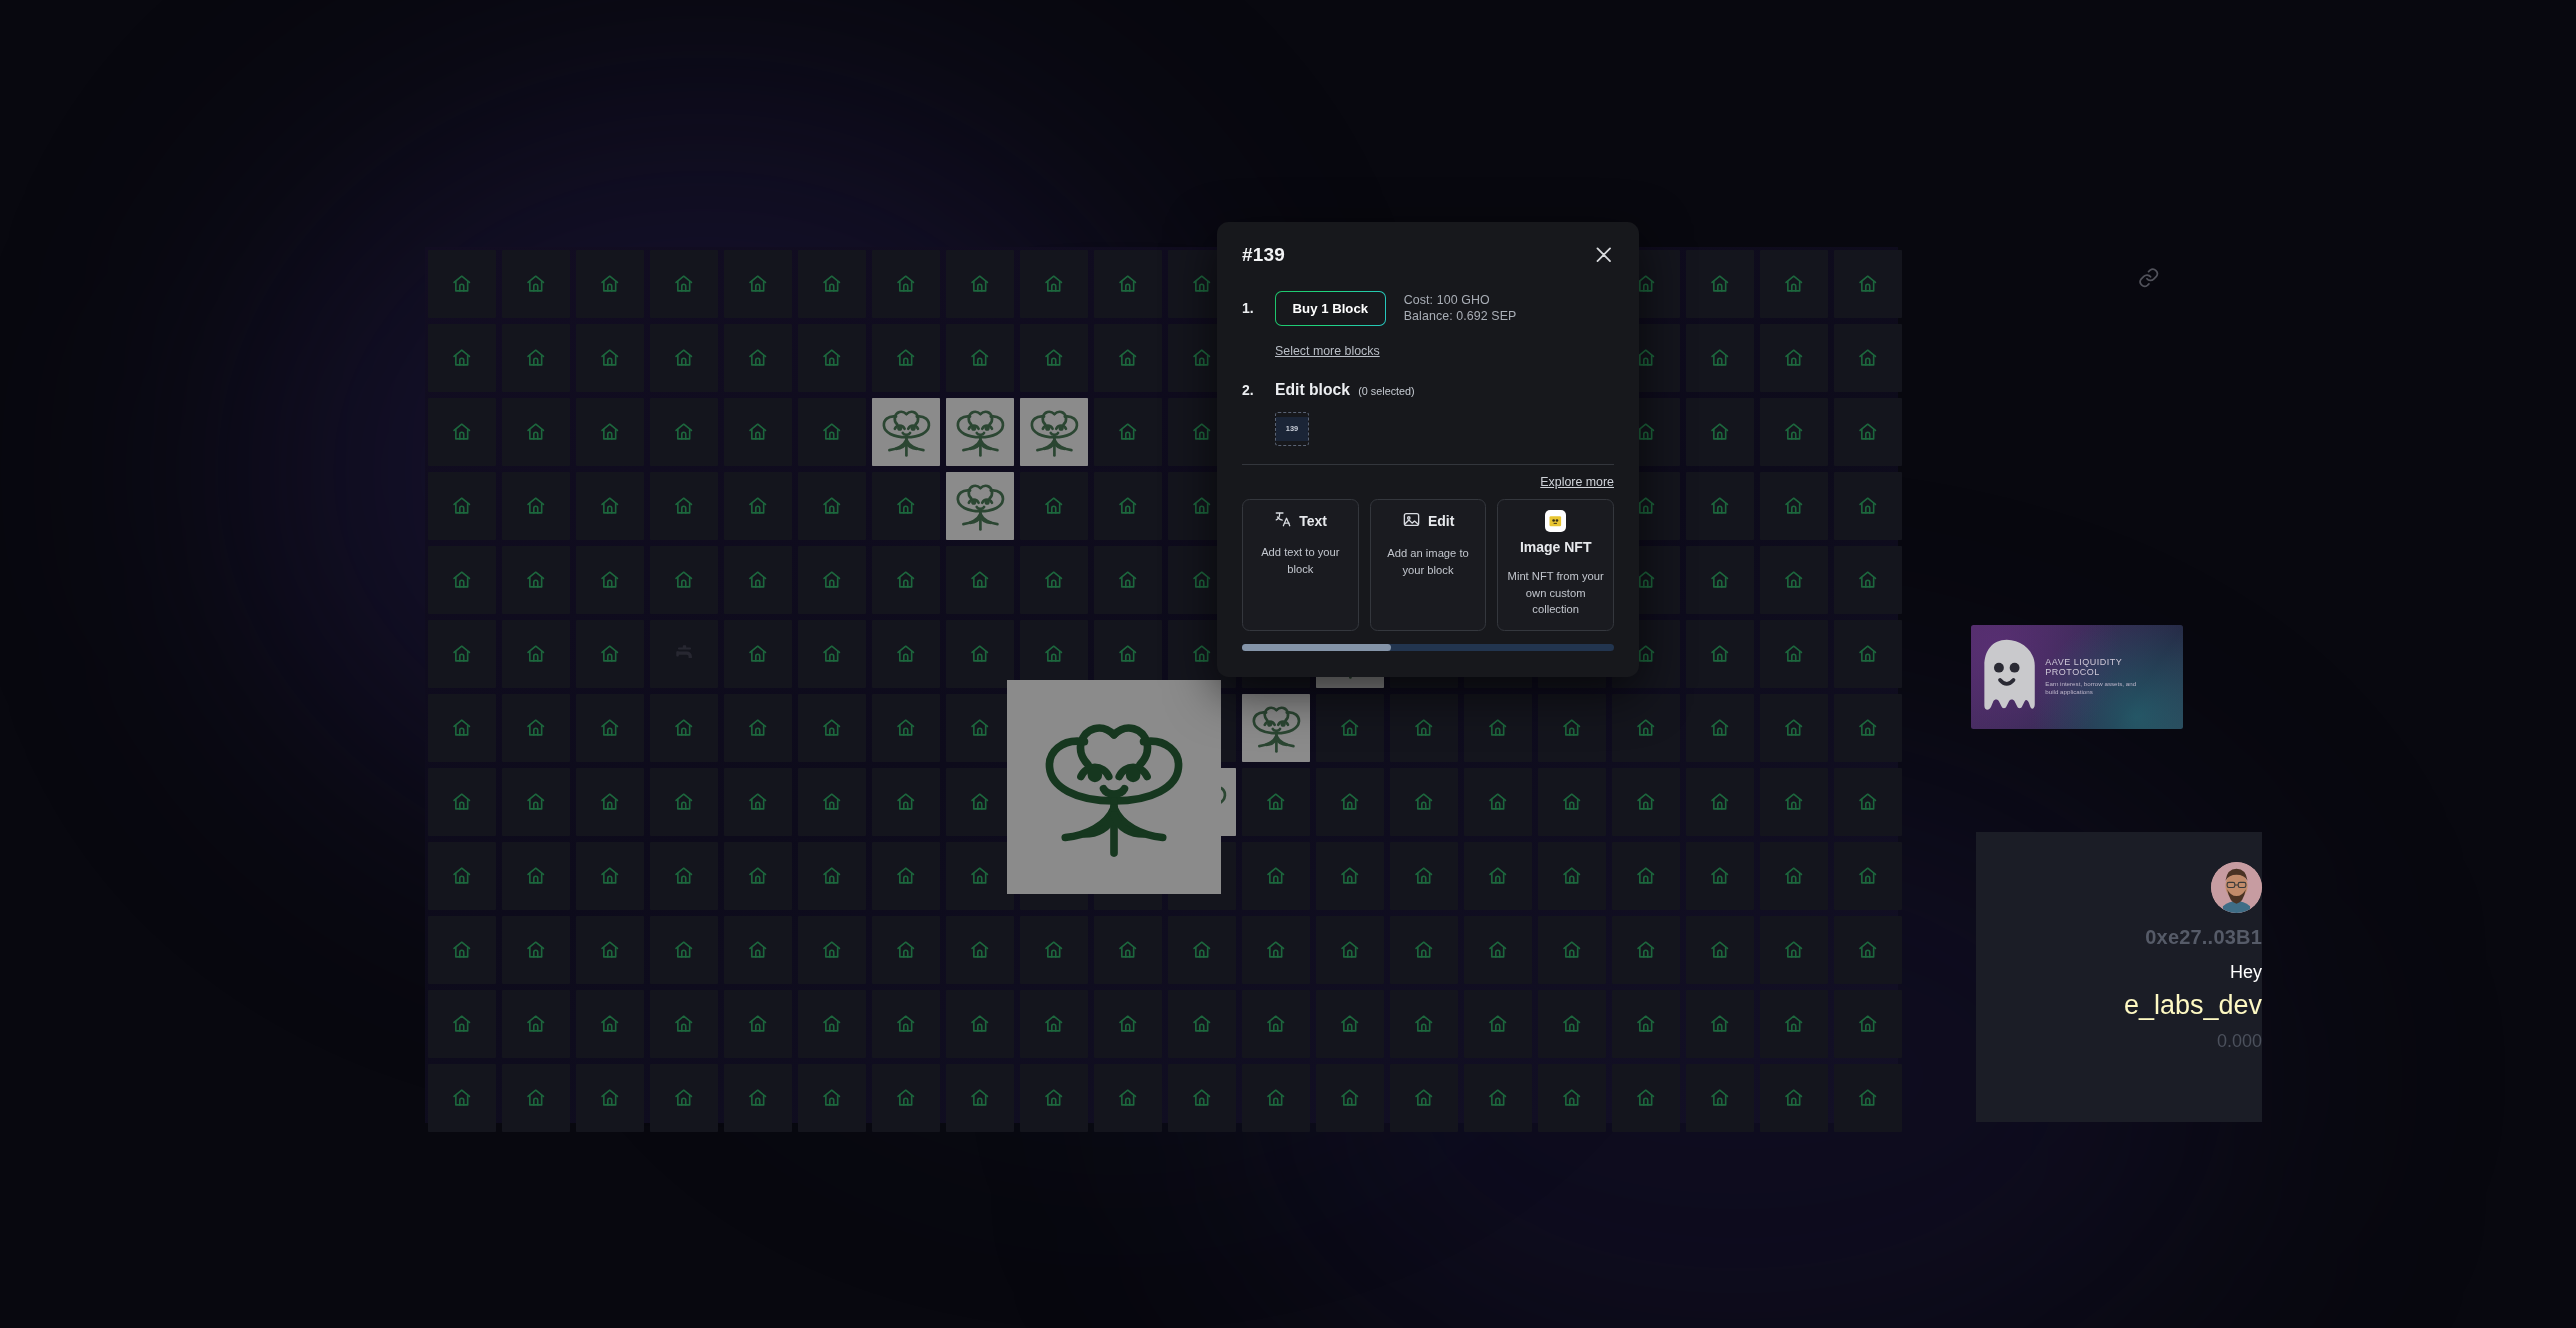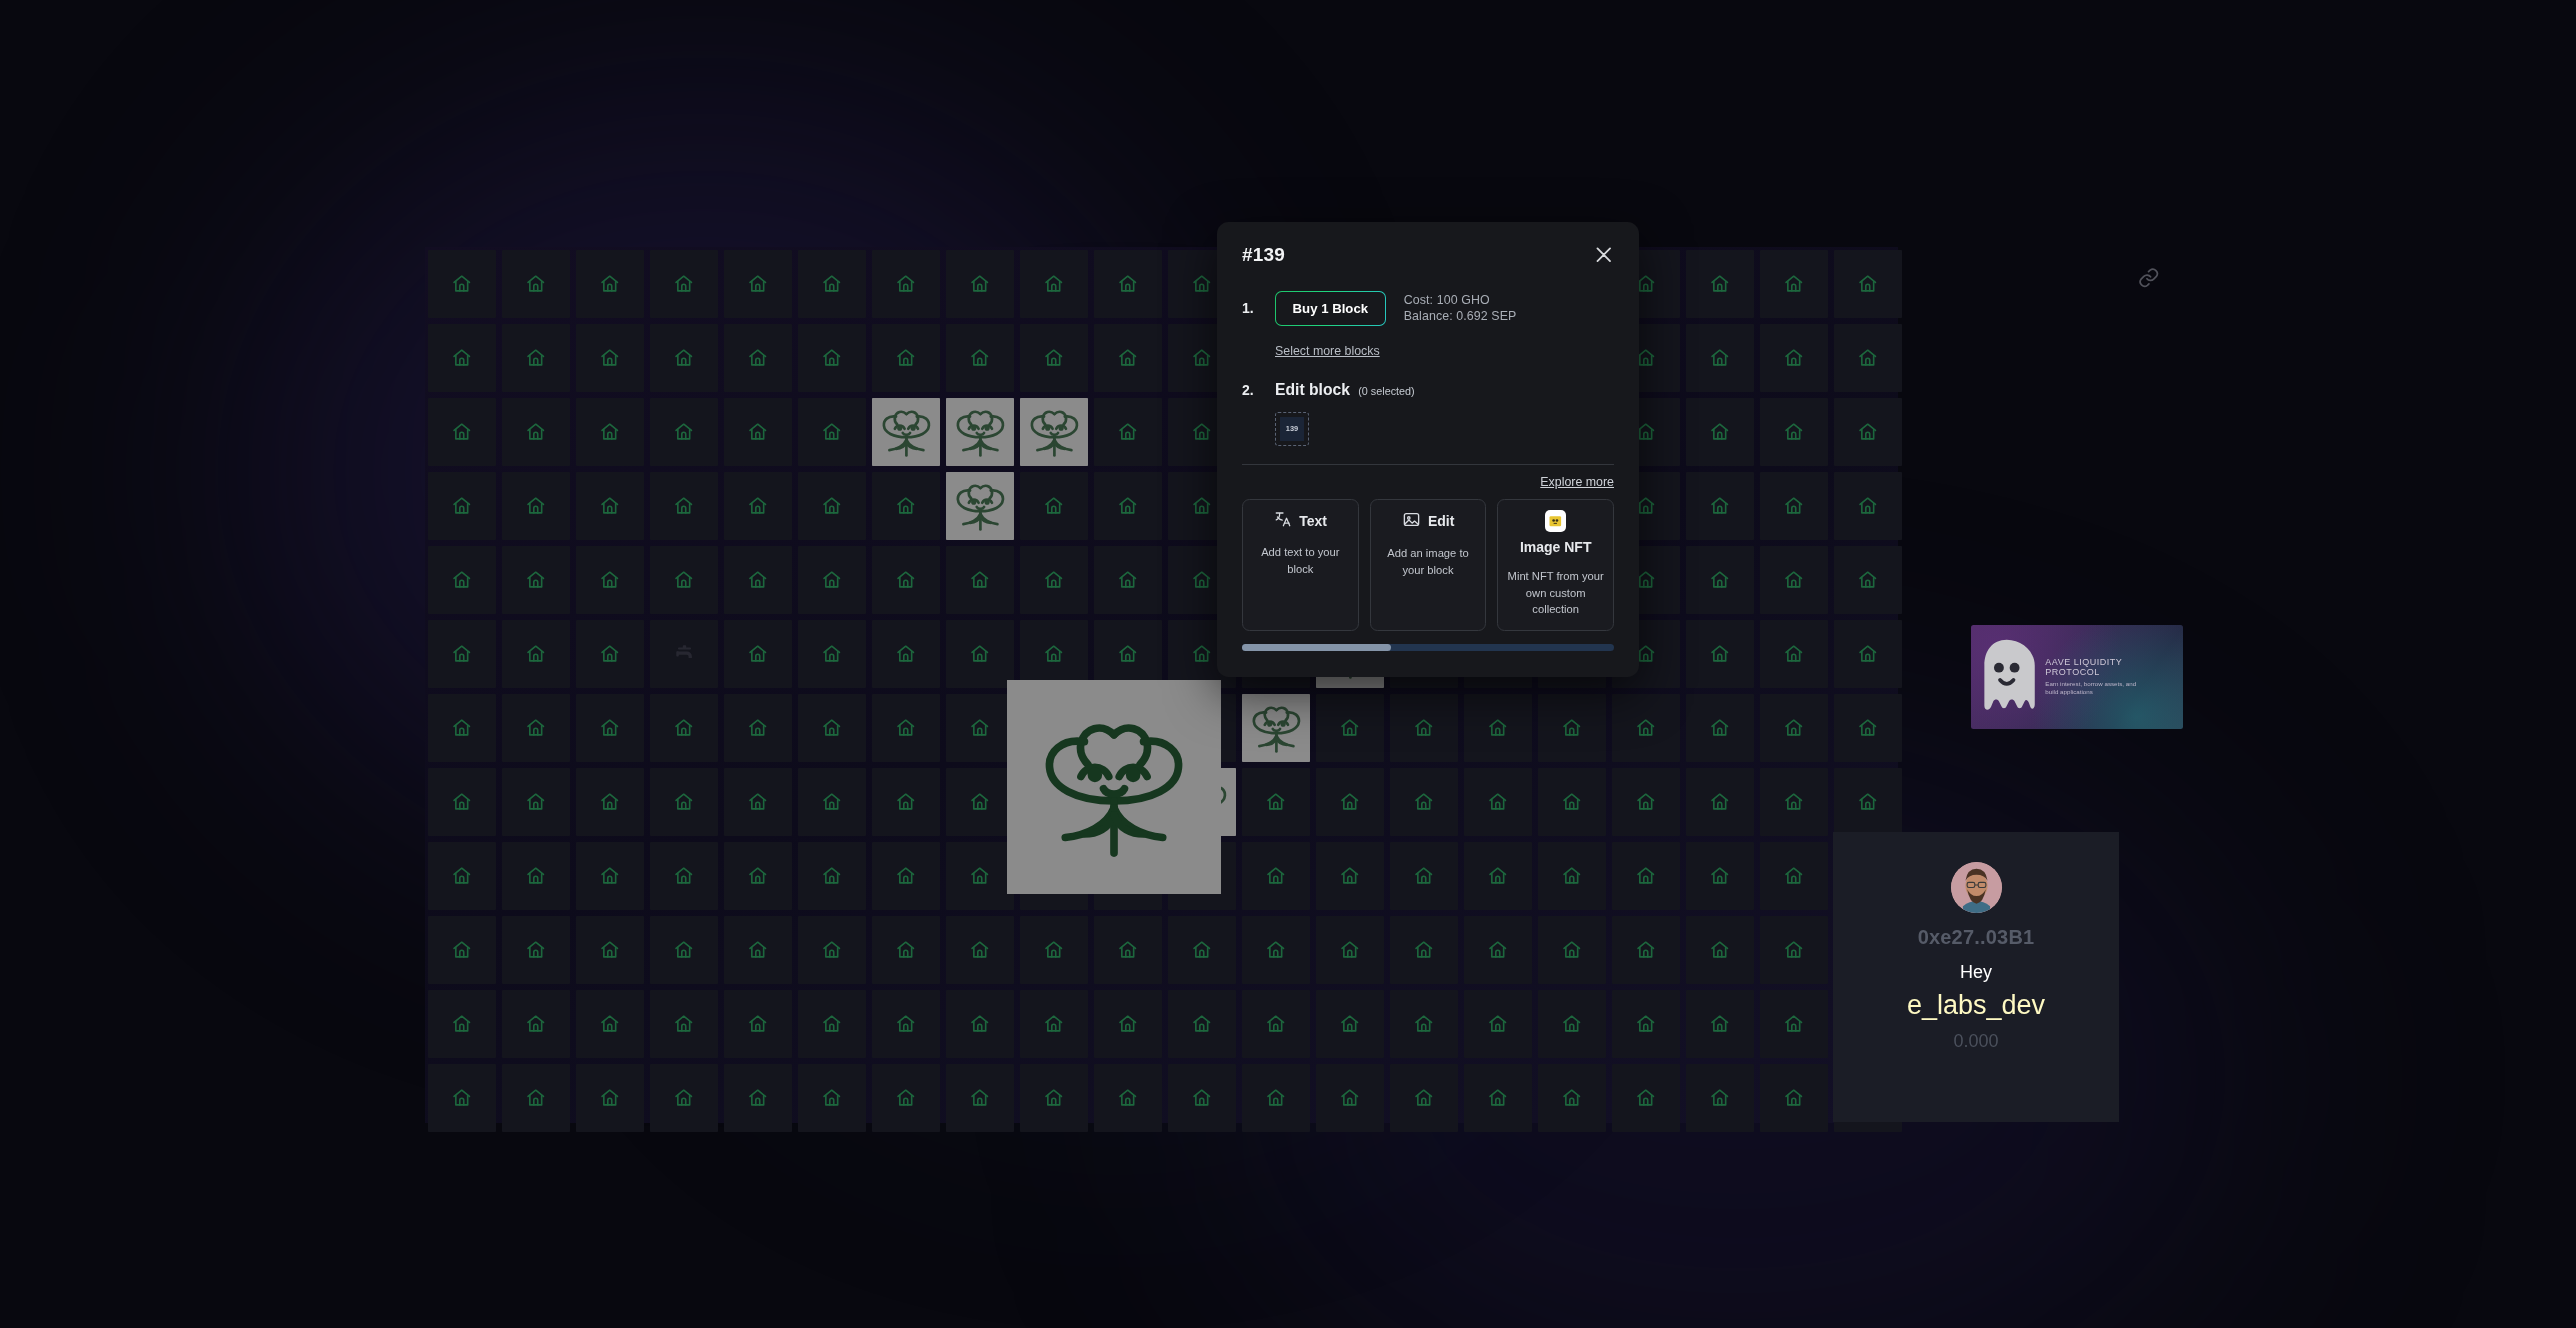--- a/index.html
+++ b/index.html
@@ -63,24 +63,24 @@
       radial-gradient(circle at 12% 22%, rgba(92,48,120,.75) 0%, rgba(92,48,120,0) 60%),
       linear-gradient(125deg,#4e2c63 0%, #3b2b57 40%, #262a46 75%, #2d3c52 100%);
     display:flex; align-items:center; gap:8.3px; padding:12px 10px;
   }
   .ghost-wrap { flex:0 0 auto; }
   .aave-txt { display:flex; flex-direction:column; gap:2.5px; }
   .aave-title { font-size:9px; letter-spacing:0.5px; color:#cfc9d8; line-height:1.12; }
   .aave-sub { font-size:6.2px; color:#bdb6ca; line-height:1.35; max-width:98px; }
 
   #profileCard {
-    position:absolute; left:1833px; top:832px;
+    position:absolute; left:1976px; top:832px;
     width:286px; height:290px;
     background:#1b1d26;
-    display:flex; flex-direction:column; align-items:center;
+    display:flex; flex-direction:column; align-items:flex-end;
     padding-top:30px;
   }
   #avatar {
     width:51px; height:51px; border-radius:50%;
     overflow:hidden; background:#c89ca0;
     display:flex; align-items:center; justify-content:center;
   }
   .p-addr { margin-top:13.2px; font-size:20px; font-weight:bold; color:#565b68; letter-spacing:0.2px; }
   .p-hey  { margin-top:13px; font-size:18px; color:#ffffff; }
   .p-name { margin-top:6.6px; font-size:27px; color:#fef9c3; }
@@ -126,21 +126,21 @@
   .edit-lbl { font-size:15.7px; font-weight:bold; color:#eceef1; }
   .sel-count { margin-left:8.3px; font-size:10.8px; color:#c6cbd2; }
   .chip-row { margin-top:13.2px; margin-left:33px; }
   .chip {
     width:34px; height:34px;
     border:1.7px dashed #5a6374;
     border-radius:3.3px;
     display:flex; align-items:center; justify-content:center;
   }
   .chip-inner {
-    width:24px; height:24px; background:#1b2537;
+    width:32px; height:24px; background:#1b2537;
     display:flex; align-items:center; justify-content:center;
     font-size:7.4px; color:#c7ccd6; font-weight:bold;
   }
   .divider { margin-top:18px; height:0.8px; background:#33363c; }
   .explore {
     margin-top:10.8px; align-self:flex-end;
     font-size:12.4px; color:#cfd3d9;
     text-decoration:underline; cursor:pointer;
   }
   .cards { display:flex; gap:11px; margin-top:10px; }

